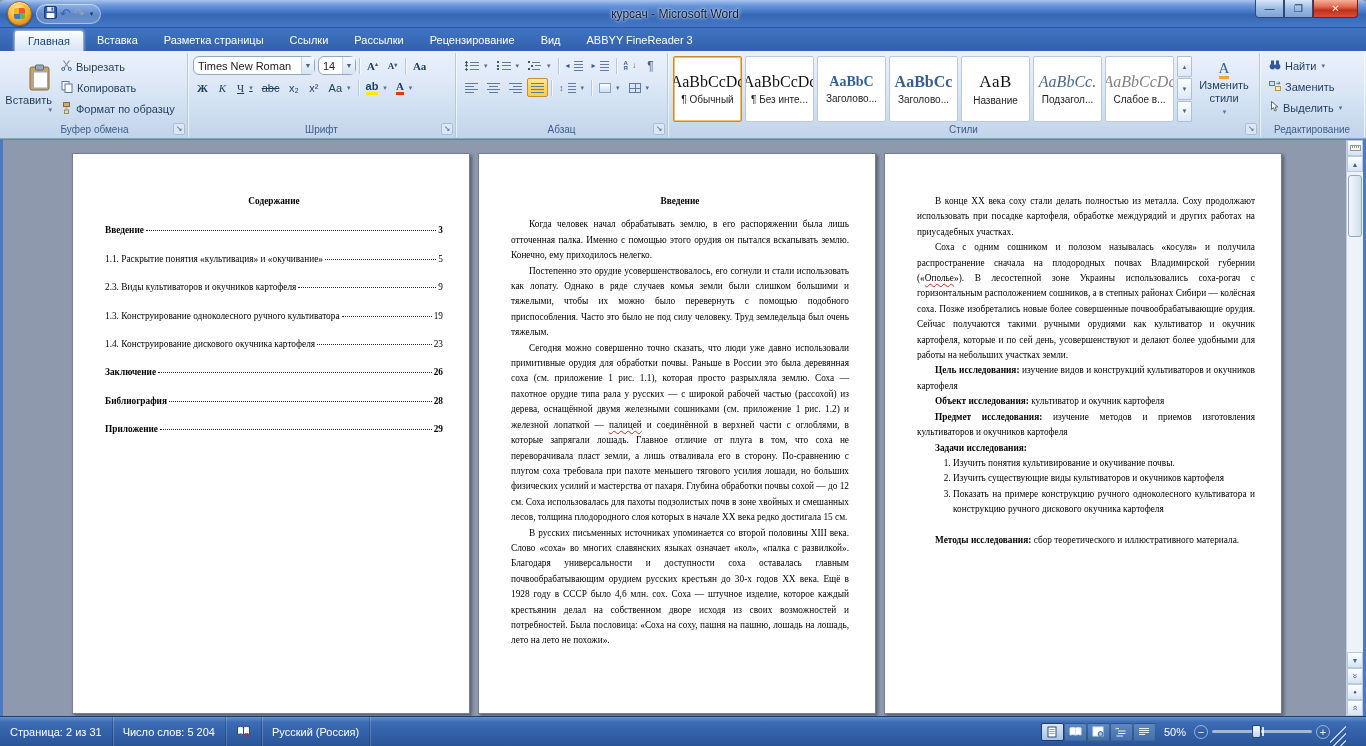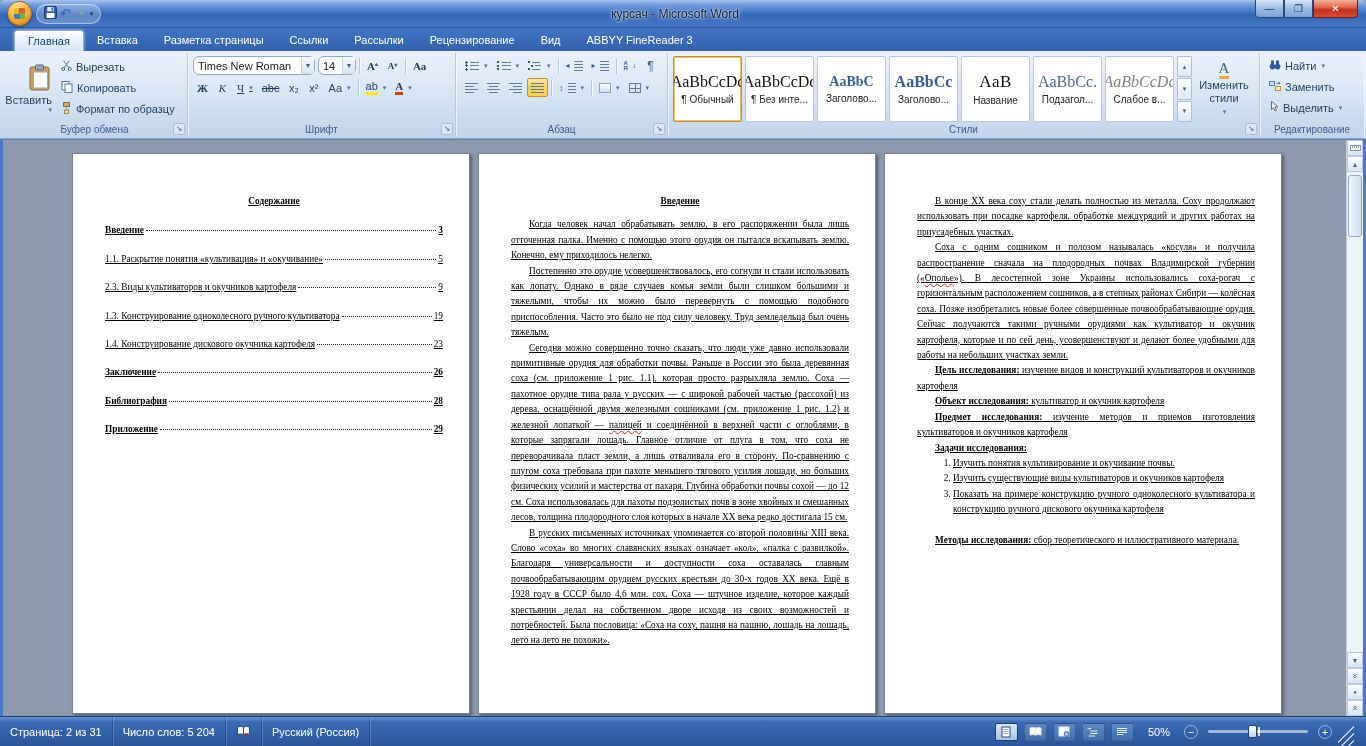--- a/index.html
+++ b/index.html
@@ -64,21 +64,21 @@
 
   
   .combo { height:19px; background:#fff; border:1px solid #91a7c5; border-radius:6px; display:flex;
     align-items:center; justify-content:space-between; font-size:11px; color:#222; padding-left:4px; }
   .combo .ca { width:13px; height:100%; display:flex; align-items:center; justify-content:center; font-size:7px;
     color:#44618c; border-left:1px solid #c6d4e6; background:linear-gradient(180deg,#f5f9fd,#d8e4f2); }
   .b-bold { font-weight:bold; font-family:"Liberation Serif",serif; }
   .b-italic { font-style:italic; font-family:"Liberation Serif",serif; }
   .b-under { text-decoration:underline; font-family:"Liberation Serif",serif; }
   .b-strike { text-decoration:line-through; }
-  .u-yellow { border-bottom:3px solid #ffe900; line-height:11px; }
+  .u-yellow { border-bottom:3px solid #ffe900; line-height:11px;font-weight:bold; }
   .u-red { border-bottom:3px solid #e03c00; line-height:11px; font-family:"Liberation Serif",serif; }
   .tiny-tri-up::after { content:"▴"; font-size:6px; vertical-align:top; color:#44618c; }
   .tiny-tri-dn::after { content:"▾"; font-size:6px; vertical-align:top; color:#44618c; }
 
   
   .ic { display:inline-block; flex:none; }
   .ic-al,.ic-ac,.ic-ar,.ic-aj { width:13px; height:10px; background-repeat:no-repeat; }
   .ic-al { background-image:linear-gradient(#617c9f,#617c9f),linear-gradient(#617c9f,#617c9f),linear-gradient(#617c9f,#617c9f),linear-gradient(#617c9f,#617c9f);
     background-size:13px 1px,9px 1px,13px 1px,9px 1px; background-position:0 0,0 3px,0 6px,0 9px; }
   .ic-ac { background-image:linear-gradient(#617c9f,#617c9f),linear-gradient(#617c9f,#617c9f),linear-gradient(#617c9f,#617c9f),linear-gradient(#617c9f,#617c9f);
@@ -114,39 +114,39 @@
     background-size:12px 1px,1px 10px; background-position:0 4px,5px 0; }
 
   
   .styles-flex { display:flex; gap:3px; height:66px; align-items:stretch; }
   .style-item { width:69px; background:#fff; border:1px solid #bac9de; border-radius:2px; display:flex;
     flex-direction:column; align-items:center; justify-content:center; gap:3px; overflow:hidden; }
   .style-item.cur { border:1px solid #c78c28; box-shadow:inset 0 0 0 1px #f3c06b; }
   .sample { font-family:"Liberation Serif",serif; font-size:16px; color:#111; white-space:nowrap; }
   .sample.h { color:#365f91; font-weight:bold; }
   .sample.big { font-size:17px; letter-spacing:.5px; }
-  .sample.sub { color:#4a6892; }
+  .sample.sub { color:#4a6892; font-style:italic; }
   .sample.weak { color:#828282; font-style:italic; }
   .sname { font-size:10px; color:#222; max-width:64px; overflow:hidden; white-space:nowrap; }
   .gal-arrows { width:15px; display:flex; flex-direction:column; gap:1px; }
   .gbtn { flex:1; border:1px solid #aebfd6; background:linear-gradient(180deg,#fdfeff,#dde8f5); font-size:6px;
     color:#44618c; display:flex; align-items:center; justify-content:center; border-radius:1px; }
   .chg-styles { width:58px; display:flex; flex-direction:column; align-items:center; justify-content:center;
     font-size:11px; color:#1e3c5c; text-align:center; line-height:13px; border:1px solid transparent; border-radius:2px; }
   .chg-ico { font-family:"Liberation Serif",serif; font-size:15px; color:#365f91; border-bottom:3px solid #f0a53a; line-height:16px; }
 
   
   .edit-col { display:flex; flex-direction:column; gap:2px;justify-content:center; }
 
   
   .docarea { position:relative; flex:1; background:#8e99ad; overflow:hidden;
     border-left:3px solid #4a7ac2; border-right:3px solid #4a7ac2; border-top:1px solid #5a83bd; }
   .pages { display:flex; gap:8px; padding:13px 0 0 69px; }
   .page { width:398px; height:561px; flex:none; background:#fff; border:1px solid #6e7documents786; border:1px solid #767f92;
-    box-shadow:2px 2px 3px rgba(35,40,55,.5); overflow:hidden;text-decoration:underline; }
+    box-shadow:2px 2px 3px rgba(35,40,55,.5); overflow:hidden; }
   .page-content { padding:40px 26px 0 32px; font-family:"Liberation Serif",serif; font-size:9.3px;
     line-height:15.4px; color:#000; }
   .doc-title { text-align:center; font-weight:bold; margin-bottom:8px; }
   .doc-p { text-align:justify; text-indent:18px; }
   .doc-p.gap { margin-top:15px; }
   .b { font-weight:bold; }
   .misspell { text-decoration:underline wavy #e02020; text-decoration-thickness:1px; text-underline-offset:2px; }
   .toc-entry { display:flex; align-items:baseline; margin-bottom:13px; }
   .toc-entry.b { font-weight:bold; }
   .toc-dots { flex:1; border-bottom:1px dotted #222; margin:0 2px; transform:translateY(-2px); min-width:10px; }
@@ -163,21 +163,21 @@
   .scthumb { position:absolute; top:3px; left:1px; right:1px; height:62px; border:1px solid #8fa8c8; border-radius:3px;
     background:linear-gradient(90deg,#f2f7fd,#cfdeef); }
   .double { display:inline-block; transform:rotate(90deg); font-size:9px; }
   .double.dn { transform:rotate(-90deg); }
 
   
   .statusbar { height:30px; flex:none; display:flex; align-items:center; color:#fff; font-size:11px;
     background:linear-gradient(180deg,#6390cf 0%,#3d6cb4 18%,#3361a9 55%,#2a5598 100%); border-top:1px solid #1f3f6e; }
   .sitem { padding:0 10px; height:100%; display:flex; align-items:center; gap:5px;
     border-right:1px solid rgba(0,0,0,.18); box-shadow:1px 0 0 rgba(255,255,255,.18); }
-  .sright { margin-left:auto; display:flex; align-items:center; gap:6px; padding-right:12px; height:100%; }
+  .sright { margin-left:auto; display:flex; align-items:center; gap:0; padding-right:20px; height:100%; }
   .vbtn { width:23px; height:18px; border:1px solid rgba(0,0,0,.25); display:flex; align-items:center;
     justify-content:center; background:linear-gradient(180deg,#5c87c4,#446fae); border-radius:2px; }
   .vbtn.cur { background:linear-gradient(180deg,#d8e6f6,#aac4e4); border-color:#1e3c6e; }
   .zoomlbl { padding:0 8px; }
   .zbtn { width:14px; height:14px; border-radius:50%; border:1px solid rgba(255,255,255,.5); display:flex;
     align-items:center; justify-content:center; font-size:11px; line-height:10px; }
   .ztrack { width:100px; height:3px; background:rgba(255,255,255,.55); border-radius:2px; position:relative; margin:0 4px; }
   .ztick { position:absolute; left:50%; top:-3px; width:2px; height:9px; background:rgba(255,255,255,.8); }
   .zthumb { position:absolute; left:40px; top:-5px; width:9px; height:13px; border-radius:2px;
     background:linear-gradient(180deg,#f6fafd,#c3d6ec); border:1px solid #23456f; }

